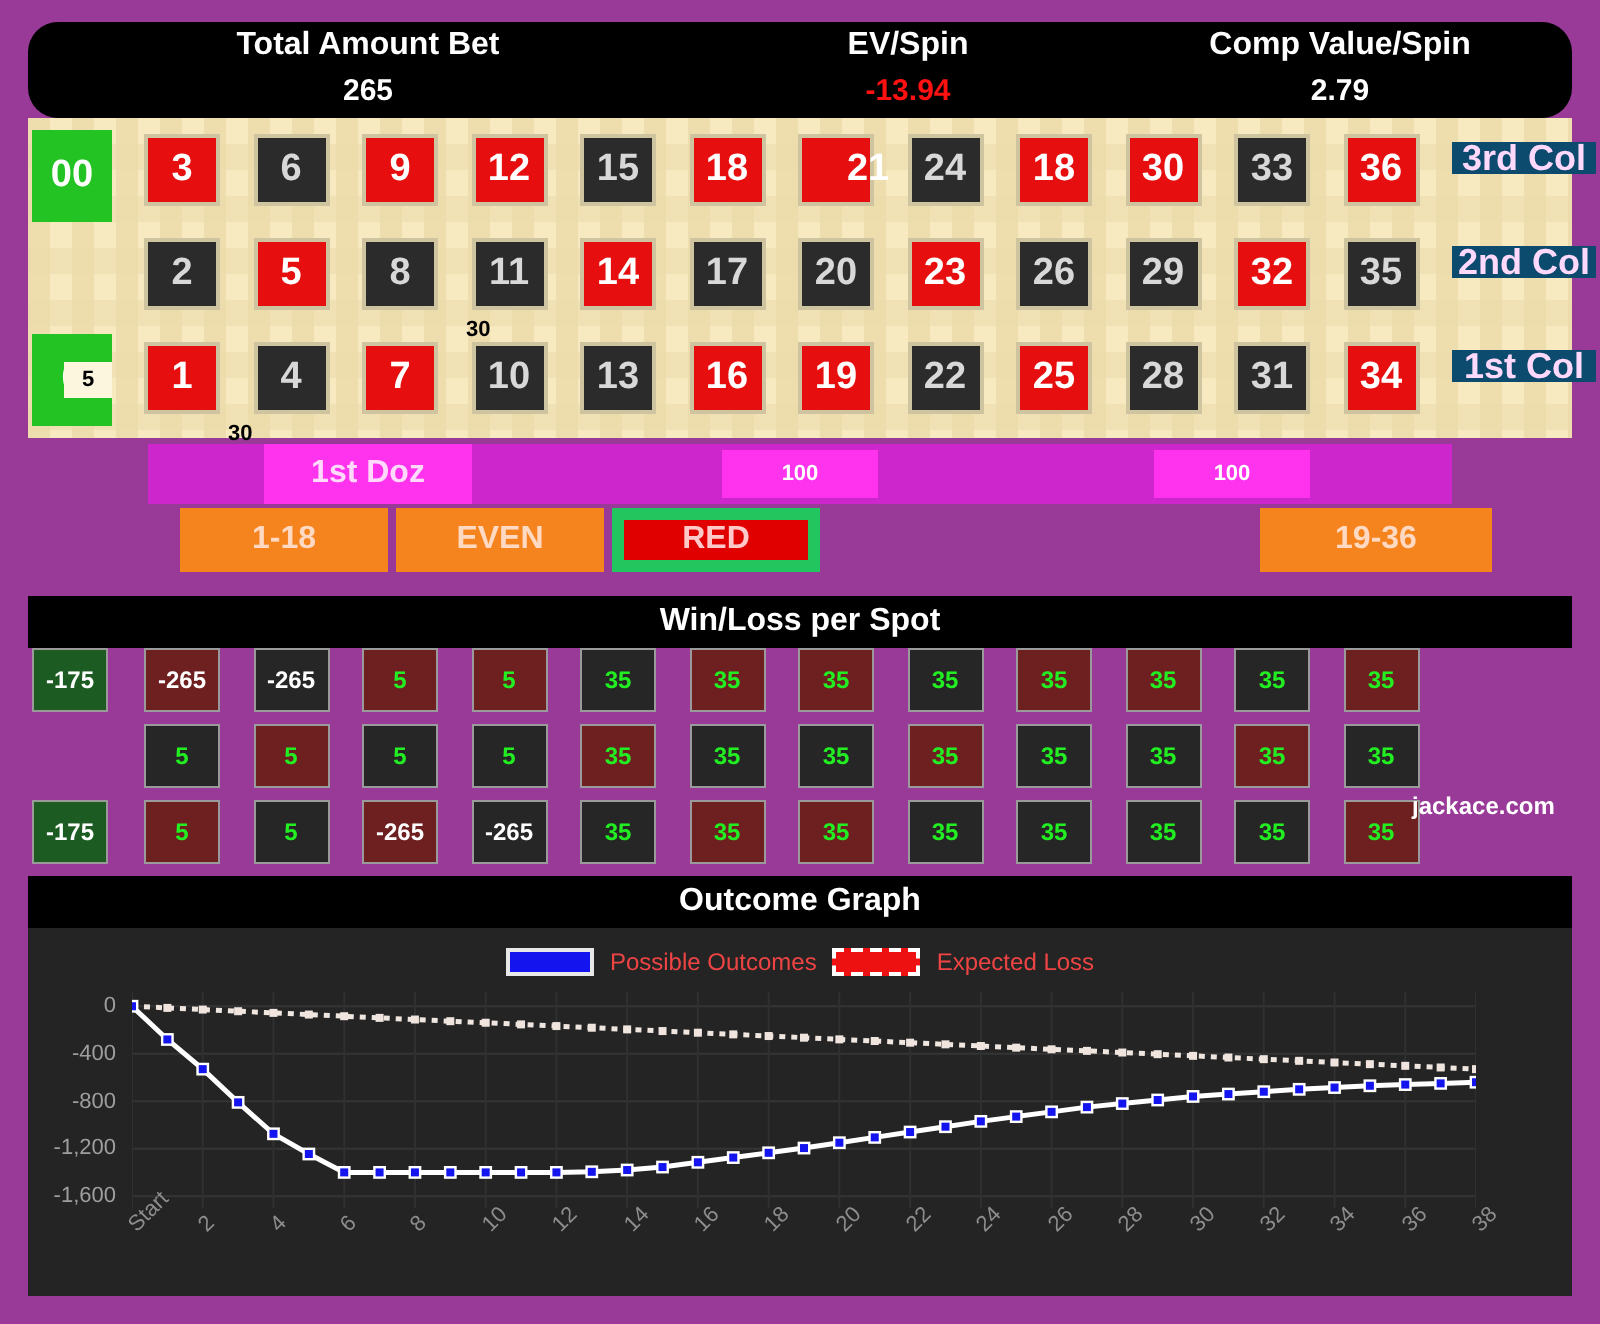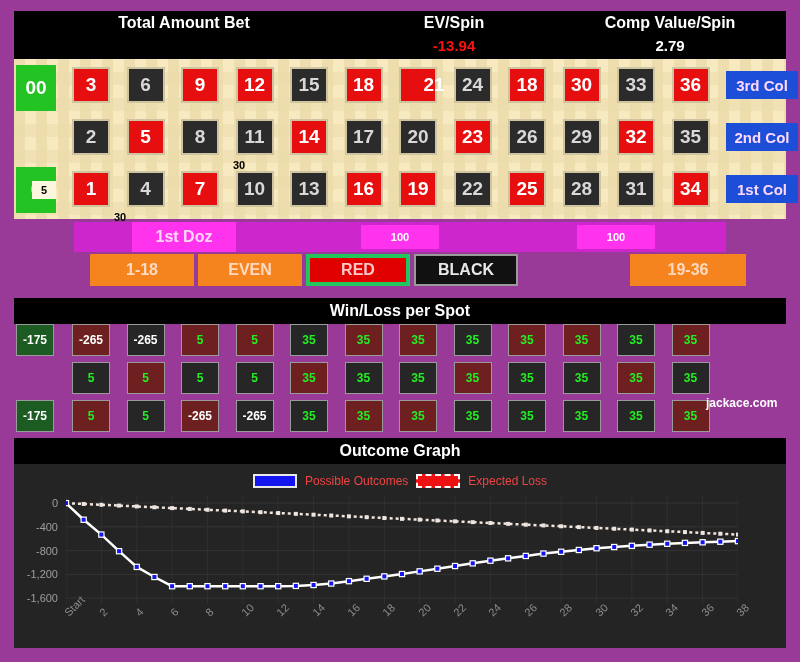--- a/index.html
+++ b/index.html
@@ -5,21 +5,21 @@
   html,body{margin:0;padding:0;}
   body{
     width:800px;height:662px;overflow:hidden;
     background:#993a99;
     font-family:"Liberation Sans", sans-serif;
     -webkit-font-smoothing:antialiased;
   }
   .wrap{position:relative;width:800px;height:662px;}
 
   
-  .statbar{position:absolute;left:14px;top:11px;width:772px;height:48px;background:#000;}
+  .statbar{position:absolute;left:14px;top:11px;width:772px;height:48px;background:#000;border-radius:15px;}
   .statcol{position:absolute;top:0;height:48px;text-align:center;}
   .statcol .t{color:#fff;font-size:16px;font-weight:bold;line-height:24px;white-space:nowrap;}
   .statcol .v{font-size:15px;font-weight:bold;line-height:22px;color:#fff;}
   .statcol .v.neg{color:#ff1111;}
   #sc0{left:0;width:340px;}
   #sc1{left:340px;width:200px;}
   #sc2{left:540px;width:232px;}
 
   
   .felt{position:absolute;left:14px;top:59px;width:772px;height:160px;background:#f7e9c0;}
@@ -31,40 +31,40 @@
   .zerocol{position:absolute;left:0;top:0;width:44px;height:132px;padding-left:34px;}
   .zcell{position:absolute;left:2px;width:40px;height:46px;background:#22c322;
     color:#fff;font-size:19px;font-weight:bold;display:flex;align-items:center;justify-content:center;}
   #z00{top:6px;}
   #z0{top:108px;}
   .numcell{position:absolute;width:38px;height:36px;display:flex;align-items:center;
     justify-content:center;font-size:19px;font-weight:bold;color:#fff;
     border:2px solid #cfc4a0;box-sizing:border-box;}
   .numcell.red{background:#e60e0e;}
   .numcell.black{background:#2b2b2b;color:#d8d8d8;}
-  .colbtn{position:absolute;left:712px;width:72px;height:28px;background:#1d4ed8;
-    color:#ffd9fb;font-size:15px;font-weight:bold;display:flex;align-items:center;
+  .colbtn{position:absolute;left:712px;width:72px;height:16px;background:#0c4a6e;
+    color:#ffd9fb;font-size:18px;font-weight:bold;display:flex;align-items:center;
     justify-content:center;}
   .chip-sm{position:absolute;color:#000;font-size:11px;font-weight:bold;}
   .chip-white{position:absolute;background:#fdf6de;color:#000;font-size:11px;
     font-weight:bold;display:flex;align-items:center;justify-content:center;}
 
   
   .dozrow{position:absolute;left:14px;top:222px;width:772px;height:30px;}
   .dozcell{position:absolute;top:0;height:30px;background:#cc26cc;display:flex;
     align-items:center;justify-content:center;}
   .dozlabel{background:#ff33ee;color:#ffd9fb;font-size:16px;font-weight:bold;
     width:104px;height:30px;display:flex;align-items:center;justify-content:center;}
   .dozchip{background:#ff33ee;color:#fff;font-size:11px;font-weight:bold;
     width:78px;height:24px;display:flex;align-items:center;justify-content:center;}
   .outrow{position:absolute;left:30px;top:254px;width:772px;height:32px;text-align:right;}
   .outcell{position:absolute;top:0;height:32px;display:flex;align-items:center;
     justify-content:center;font-size:16px;font-weight:bold;}
   .outcell.orange{background:#f5841f;color:#ffd9c2;}
-  .outcell.red{background:#e00000;color:#ffc9c9;border:4px solid #22c55e;box-sizing:border-box;}
+  .outcell.red{background:#e00000;color:#ffc9c9;border:6px solid #22c55e;box-sizing:border-box;}
   .outcell.black{background:#111;color:#e8e8e8;border:2px solid #9a9a9a;box-sizing:border-box;}
 
   
   .wlbar{position:absolute;left:14px;top:298px;width:772px;height:26px;background:#000;
     color:#fff;font-size:16px;font-weight:bold;display:flex;align-items:center;justify-content:center;}
   .wlarea{position:absolute;left:14px;top:324px;width:772px;height:110px;}
   .wlcell{position:absolute;width:38px;height:32px;display:flex;align-items:center;
     justify-content:center;font-size:12px;font-weight:bold;border:1px solid #9a9a9a;box-sizing:border-box;}
   .wlcell.red{background:#6e1f1f;}
   .wlcell.black{background:#262626;}
@@ -90,20 +90,21 @@
     transform:rotate(-45deg);white-space:nowrap;}
 </style>
 </head>
 <body>
 
 <div class="wrap">
 
   <div class="statbar">
     <div class="statcol" id="sc0">
       <div class="t">Total Amount Bet</div>
+      <div class="v">265</div>
     </div>
     <div class="statcol" id="sc1">
       <div class="t">EV/Spin</div>
       <div class="v neg">-13.94</div>
     </div>
     <div class="statcol" id="sc2">
       <div class="t">Comp Value/Spin</div>
       <div class="v">2.79</div>
     </div>
   </div>
@@ -173,21 +174,20 @@
       </div>
       <div class="dozcell" style="left: 492px; width: 220px;">
         <div class="dozchip">100</div>
       </div>
     </div>
 
   <div class="outrow" id="outrow">
       <div class="outcell orange" style="left: 60px; width: 104px;">1-18</div>
       <div class="outcell orange" style="left: 168px; width: 104px;">EVEN</div>
       <div class="outcell red" style="left: 276px; width: 104px;">RED</div>
-      <div class="outcell black" style="left: 384px; width: 104px;">BLACK</div>
       <div class="outcell orange" style="left: 600px; width: 116px;">19-36</div>
     </div>
 
   <div class="wlbar">Win/Loss per Spot</div>
   <div class="wlarea">
     <div id="wlzeros">
         <div class="wlcell green negv" style="left: 2px; top: 0px;">-175</div>
         <div class="wlcell green negv" style="left: 2px; top: 76px;">-175</div>
       </div>
     <div id="wlcells">

